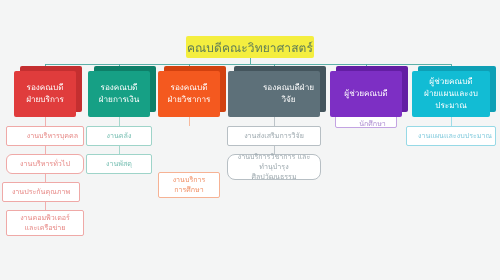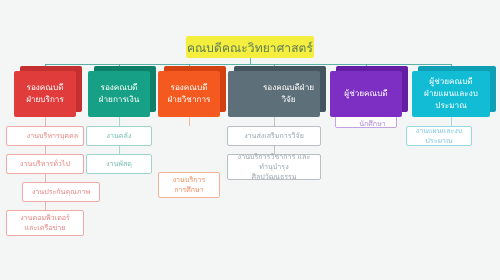--- a/index.html
+++ b/index.html
@@ -96,24 +96,24 @@
   <div id="nodes">
       <div class="l2wrap" style="left: 14px; top: 71px; width: 62px; height: 46px;">
         <div class="l2shadow" style="background: rgb(196, 47, 48);"></div>
         <div class="l2" style="background: rgb(224, 60, 60);">
           <div><span>รองคณบดี</span><br><span>ฝ่ายบริการ</span></div>
         </div>
       </div>
       <div class="l3" style="left: 6px; top: 126px; width: 78px; height: 20px; border-color: rgb(239, 169, 167); color: rgb(230, 134, 131); padding-left: 18px;">
         <div><span>งานบริหารบุคคล</span></div>
       </div>
-      <div class="l3" style="left: 6px; top: 154px; width: 78px; height: 20px; border-color: rgb(239, 169, 167); color: rgb(230, 134, 131);">
+      <div class="l3" style="left: 6px; top: 154px; width: 78px; height: 20px; border-color: rgb(239, 169, 167); color: rgb(230, 134, 131); border-radius: 6px;">
         <div><span>งานบริหารทั่วไป</span></div>
       </div>
-      <div class="l3" style="left: 22px; top: 182px; width: 78px; height: 20px; border-color: rgb(239, 169, 167); color: rgb(230, 134, 131);">
+      <div class="l3" style="left: 2px; top: 182px; width: 78px; height: 20px; border-color: rgb(239, 169, 167); color: rgb(230, 134, 131);">
         <div><span>งานประกันคุณภาพ</span></div>
       </div>
       <div class="l3" style="left: 6px; top: 210px; width: 78px; height: 26px; border-color: rgb(239, 169, 167); color: rgb(230, 134, 131);">
         <div><span>งานคอมพิวเตอร์</span><br><span>และเครือข่าย</span></div>
       </div>
       <div class="l2wrap" style="left: 88px; top: 71px; width: 62px; height: 46px;">
         <div class="l2shadow" style="background: rgb(14, 127, 104);"></div>
         <div class="l2" style="background: rgb(22, 160, 133);">
           <div><span>รองคณบดี</span><br><span>ฝ่ายการเงิน</span></div>
         </div>
@@ -135,35 +135,35 @@
       </div>
       <div class="l2wrap" style="left: 228px; top: 71px; width: 92px; height: 46px;">
         <div class="l2shadow" style="background: rgb(68, 85, 93);"></div>
         <div class="l2" style="background: rgb(93, 112, 121); padding-left: 32px;">
           <div><span>รองคณบดีฝ่ายวิจัย</span><br></div>
         </div>
       </div>
       <div class="l3" style="left: 227px; top: 126px; width: 94px; height: 20px; border-color: rgb(183, 191, 196); color: rgb(154, 166, 172);">
         <div><span>งานส่งเสริมการวิจัย</span></div>
       </div>
-      <div class="l3" style="left: 227px; top: 154px; width: 94px; height: 26px; border-color: rgb(183, 191, 196); color: rgb(154, 166, 172);">
+      <div class="l3" style="left: 227px; top: 154px; width: 94px; height: 26px; border-color: rgb(183, 191, 196); color: rgb(154, 166, 172); border-radius: 8px;">
         <div><span>งานบริการวิชาการ และทำนุบำรุง</span><br><span>ศิลปวัฒนธรรม</span></div>
       </div>
       <div class="l2wrap" style="left: 330px; top: 71px; width: 72px; height: 46px;">
         <div class="l2shadow" style="background: rgb(99, 30, 163);"></div>
         <div class="l2" style="background: rgb(125, 47, 196);">
           <div><span>ผู้ช่วยคณบดี</span><br></div>
         </div>
       </div>
       <div class="l3" style="left: 335px; top: 110px; width: 62px; height: 18px; border-color: rgb(195, 163, 226); color: rgb(171, 137, 207); padding-left: 16px;">
         <div><span>งานพัฒนา</span><br><span>นักศึกษา</span></div>
       </div>
       <div class="l2wrap" style="left: 412px; top: 71px; width: 78px; height: 46px;">
         <div class="l2shadow" style="background: rgb(14, 159, 181);"></div>
         <div class="l2" style="background: rgb(18, 188, 212);">
           <div><span>ผู้ช่วยคณบดี</span><br><span>ฝ่ายแผนและงบประมาณ</span></div>
         </div>
       </div>
-      <div class="l3" style="left: 406px; top: 126px; width: 66px; height: 20px; border-color: rgb(150, 217, 230); color: rgb(127, 201, 220);">
+      <div class="l3" style="left: 406px; top: 126px; width: 90px; height: 20px; border-color: rgb(150, 217, 230); color: rgb(127, 201, 220); justify-content: flex-end;">
         <div><span>งานแผนและงบประมาณ</span></div>
       </div>
     </div>
 </div>
 
 </body></html>

